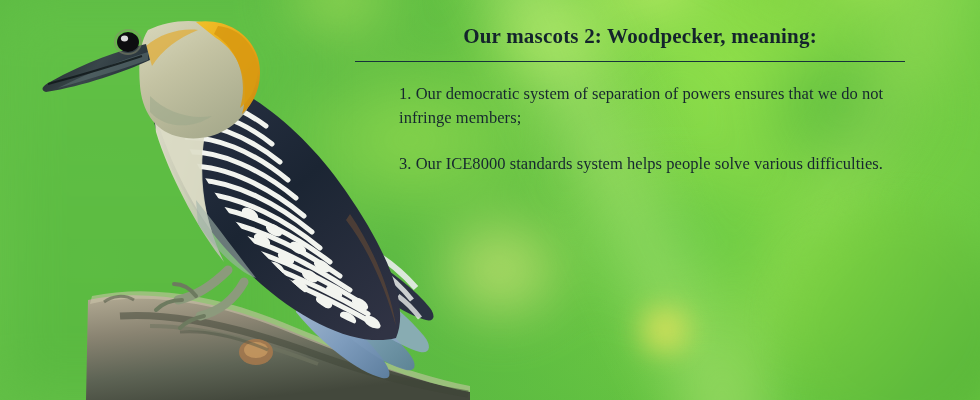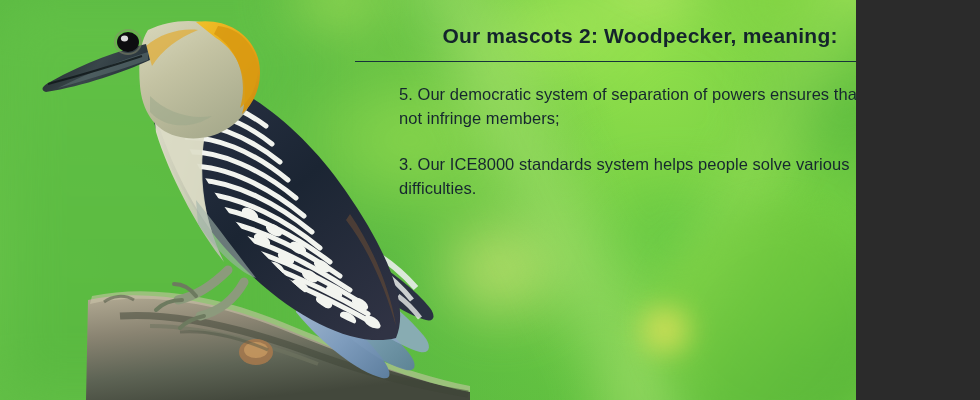--- a/index.html
+++ b/index.html
@@ -1,23 +1,23 @@
 <!DOCTYPE html>
 <html><head>
 <meta charset="utf-8">
 <title>Banner</title>
 <style>
   html,body{margin:0;padding:0;background:#2b2b2b;}
   *{box-sizing:border-box;}
 
   .banner{
     position:relative;
-    width:856px;height:400px;
+    width:980px;height:400px;
     overflow:hidden;
-    font-family:Liberation Sans, sans-serif;
+    font-family:Liberation Serif, serif;
   }
 
   
   .bg{position:absolute;inset:0;background:#63bf46;}
   .bg-layer{position:absolute;inset:-60px;}
 
   .bg-base{
     background:
       radial-gradient(circle at 14% 62%, #6fc94d 0%, #5cba43 30%, rgba(92,186,67,0) 62%),
       radial-gradient(circle at 72% 24%, #8ede4a 0%, #63c340 42%, rgba(99,195,64,0) 70%),
@@ -274,18 +274,18 @@
         <ellipse cx="124.5" cy="38.5" rx="3.6" ry="3" fill="#ffffff" opacity=".85"></ellipse>
         <ellipse cx="128" cy="42" rx="13" ry="12" fill="none" stroke="#8a8b6d" stroke-width="2" opacity=".5"></ellipse>
       </g>
     </svg>
   </div>
 
   <div class="content">
     <h1 class="title">Our mascots 2: Woodpecker, meaning:</h1>
     <hr class="rule">
     <div class="items">
-      <p class="item">5. Our democratic system of separation of powers ensures that we do not infringe members;</p>
+      <p class="item">1. Our democratic system of separation of powers ensures that we do not infringe members;</p>
       <p class="item">3. Our ICE8000 standards system helps people solve various difficulties.</p>
     </div>
   </div>
 
 </div>
 
 </body></html>

